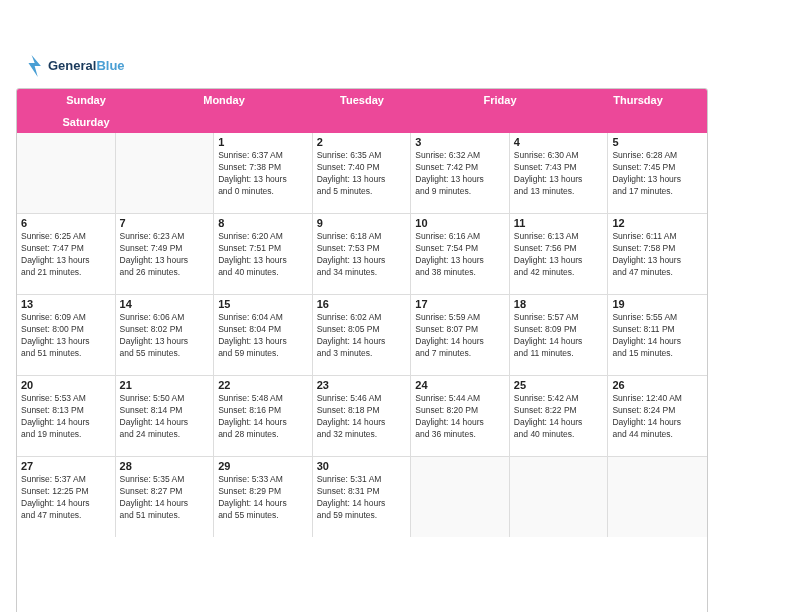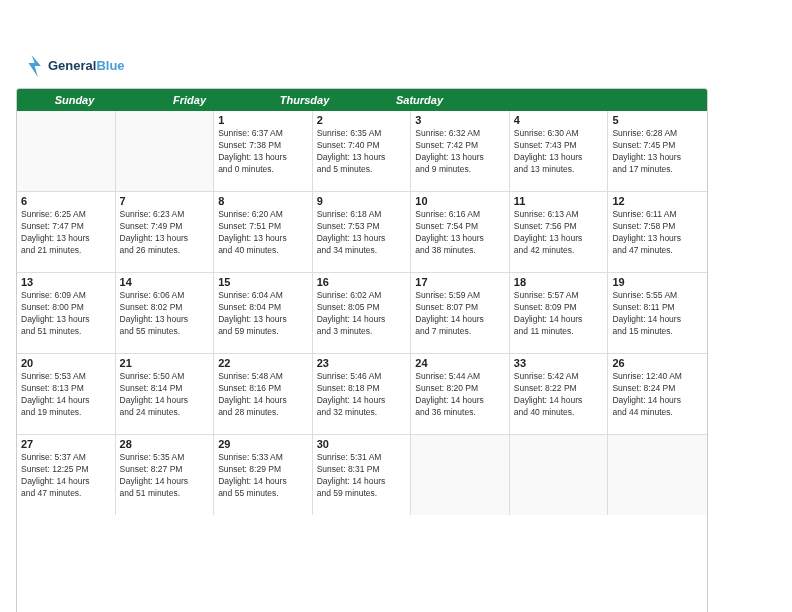--- a/index.html
+++ b/index.html
@@ -55,23 +55,22 @@
       color: #333;
     }
     .calendar {
       flex: 1;
       border: 1px solid #ccc;
       border-radius: 3px;
       overflow: hidden;
     }
     .cal-header {
       display: grid;
-      grid-template-columns: repeat(6, 1fr);
-      background: #15803d;
-      font-style: italic;
+      grid-template-columns: repeat(5, 1fr);
+      background: #ec4899;
     }
     .cal-header-cell {
       color: #fff;
       font-size: 11px;
       font-weight: bold;
       padding: 5px 4px;
       text-align: center;
     }
     .cal-body {
       display: flex;
@@ -128,20 +127,22 @@
     </div>
     <div class="title-block">
       <div class="month-year"></div>
       <div class="location"></div>
     </div>
   </div>
 
   <div class="calendar">
     <div class="cal-header">
     <div class="cal-header-cell">Sunday</div>
+        <div class="cal-header-cell">Monday</div>
+        <div class="cal-header-cell">Tuesday</div>
         <div class="cal-header-cell">Friday</div>
         <div class="cal-header-cell">Thursday</div>
         <div class="cal-header-cell">Saturday</div>
       </div>
     <div class="cal-body">
     <div class="cal-row">
           <div class="cal-cell empty"></div>
           <div class="cal-cell empty"></div>
           <div class="cal-cell">
             <div class="day-num">1</div>
@@ -311,21 +312,21 @@
             <div class="cell-text">and 32 minutes.</div>
           </div>
           <div class="cal-cell">
             <div class="day-num">24</div>
             <div class="cell-text">Sunrise: 5:44 AM</div>
             <div class="cell-text">Sunset: 8:20 PM</div>
             <div class="cell-text">Daylight: 14 hours</div>
             <div class="cell-text">and 36 minutes.</div>
           </div>
           <div class="cal-cell">
-            <div class="day-num">33</div>
+            <div class="day-num">25</div>
             <div class="cell-text">Sunrise: 5:42 AM</div>
             <div class="cell-text">Sunset: 8:22 PM</div>
             <div class="cell-text">Daylight: 14 hours</div>
             <div class="cell-text">and 40 minutes.</div>
           </div>
           <div class="cal-cell">
             <div class="day-num">26</div>
             <div class="cell-text">Sunrise: 12:40 AM</div>
             <div class="cell-text">Sunset: 8:24 PM</div>
             <div class="cell-text">Daylight: 14 hours</div>

